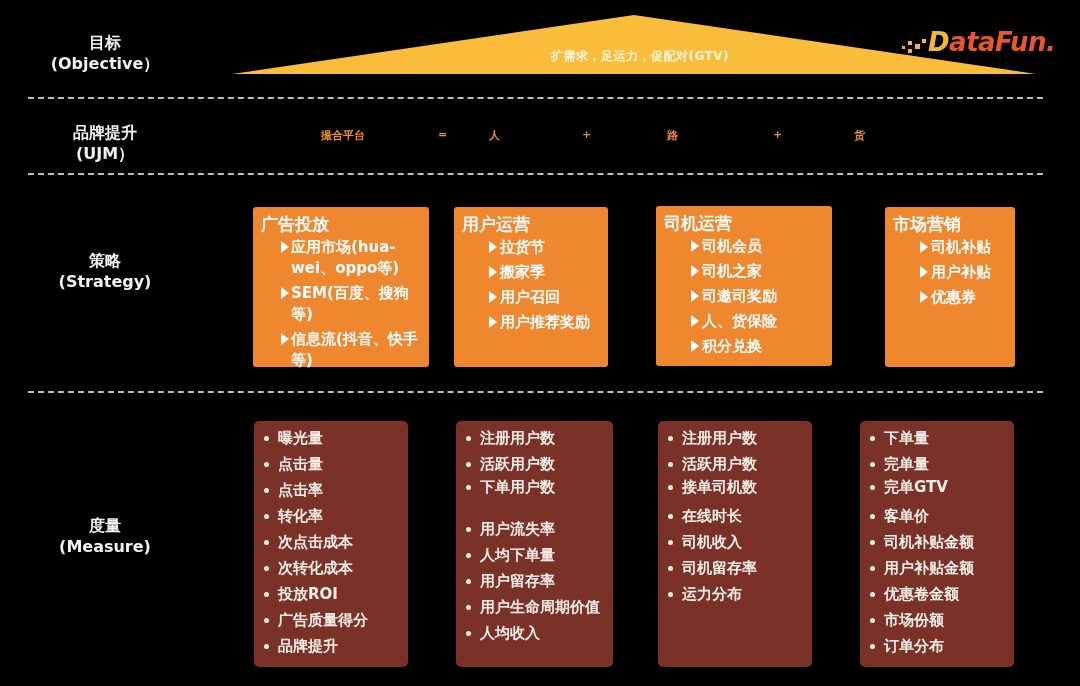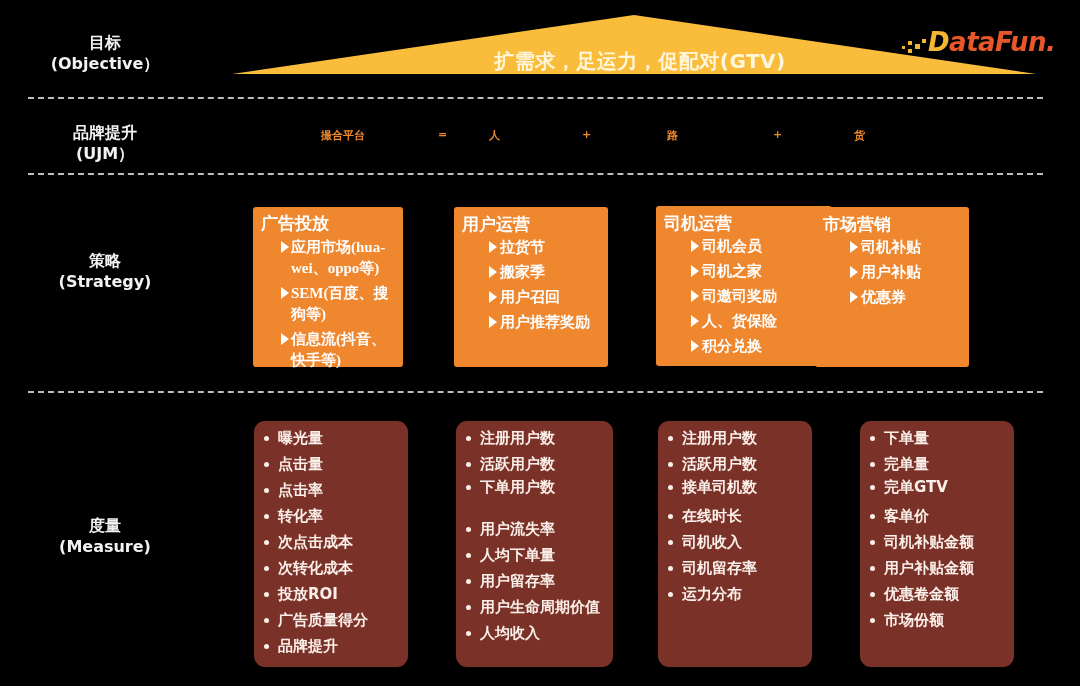--- a/index.html
+++ b/index.html
@@ -11,21 +11,21 @@
       font-weight: bold; font-size: 16px; line-height: 21px; color: #f2f2f2;
     }
     .divider {
       position: absolute; left: 28px; width: 1015px; height: 0;
       border-top: 2px dashed #bdbdbd;
     }
 
     .triangle { position: absolute; left: 0; top: 0; width: 1080px; height: 80px; }
     .objective-text {
       position: absolute; left: 480px; top: 48px; width: 320px; text-align: center;
-      font-size: 20px; font-weight: bold; color: #fff6dd; letter-spacing: 0.5px;
+      font-size: 12px; font-weight: bold; color: #fff6dd; letter-spacing: 0.5px;
     }
 
     .logo { position: absolute; left: 900px; top: 27px; height: 40px; width: 150px; }
     .logo-dots { position: absolute; left: 0; top: 10px; width: 30px; height: 20px; }
     .logo-text {
       position: absolute; left: 28px; top: 0; font-size: 26px; font-style: italic;
       font-weight: bold; letter-spacing: -0.5px;
     }
     .logo-d { color: #f5b731; }
     .logo-rest { color: #e8572a; }
@@ -46,21 +46,21 @@
     .strategy-item .tri {
       position: absolute; left: 27px; top: 4px; width: 0; height: 0;
       border-top: 6px solid transparent; border-bottom: 6px solid transparent;
       border-left: 8px solid #fff;
     }
     .strategy-item.wide { padding-left: 30px; }
     .strategy-item.wide .tri { left: 20px; }
 
     .measure-box {
       position: absolute; top: 421px; height: 246px; background: #7a3128;
-      border-radius: 11px; padding: 4px 0 0 0;
+      border-radius: 5px; padding: 4px 0 0 0;
     }
     .measure-item {
       position: relative; font-size: 15px; font-weight: bold; color: #fbefe9;
       height: 26px; line-height: 26px; padding-left: 24px;
     }
     .measure-item .dot {
       position: absolute; left: 10px; top: 11px; width: 5px; height: 5px; border-radius: 50%;
       background: #fbefe9;
     }
   </style>
@@ -107,21 +107,21 @@
 </div>
 
 <div class="ujm-token" style="left:321px;">撮合平台</div>
 <div class="ujm-token" style="left:438px;">=</div>
 <div class="ujm-token" style="left:489px;">人</div>
 <div class="ujm-token" style="left:582px;">+</div>
 <div class="ujm-token" style="left:667px;">路</div>
 <div class="ujm-token" style="left:773px;">+</div>
 <div class="ujm-token" style="left:854px;">货</div>
 
-<div class="strategy-box" style="left:253px; width:150px;font-family:Liberation Serif, serif;">
+<div class="strategy-box" style="left:253px; width:176px;">
   <div class="strategy-title">广告投放</div>
   <div class="strategy-item wide"><span class="tri"></span><span>应用市场(hua-wei、oppo等)</span></div>
   <div class="strategy-item wide"><span class="tri"></span><span>SEM(百度、搜狗等)</span></div>
   <div class="strategy-item wide"><span class="tri"></span><span>信息流(抖音、快手等)</span></div>
 </div>
 
 <div class="strategy-box" style="left:454px; width:154px;">
   <div class="strategy-title">用户运营</div>
   <div class="strategy-item"><span class="tri"></span><span>拉货节</span></div>
   <div class="strategy-item"><span class="tri"></span><span>搬家季</span></div>
@@ -131,21 +131,21 @@
 
 <div class="strategy-box" style="left:656px; width:176px; top:206px; height:160px;">
   <div class="strategy-title">司机运营</div>
   <div class="strategy-item"><span class="tri"></span><span>司机会员</span></div>
   <div class="strategy-item"><span class="tri"></span><span>司机之家</span></div>
   <div class="strategy-item"><span class="tri"></span><span>司邀司奖励</span></div>
   <div class="strategy-item"><span class="tri"></span><span>人、货保险</span></div>
   <div class="strategy-item"><span class="tri"></span><span>积分兑换</span></div>
 </div>
 
-<div class="strategy-box" style="left:815px; width:154px;">
+<div class="strategy-box" style="left:885px; width:130px;">
   <div class="strategy-title">市场营销</div>
   <div class="strategy-item"><span class="tri"></span><span>司机补贴</span></div>
   <div class="strategy-item"><span class="tri"></span><span>用户补贴</span></div>
   <div class="strategy-item"><span class="tri"></span><span>优惠券</span></div>
 </div>
 
 <div class="measure-box" style="left:254px; width:154px;">
   <div class="measure-item"><span class="dot"></span><span>曝光量</span></div>
   <div class="measure-item"><span class="dot"></span><span>点击量</span></div>
   <div class="measure-item"><span class="dot"></span><span>点击率</span></div>
@@ -180,13 +180,14 @@
 
 <div class="measure-box" style="left:860px; width:154px;">
   <div class="measure-item"><span class="dot"></span><span>下单量</span></div>
   <div class="measure-item"><span class="dot"></span><span>完单量</span></div>
   <div class="measure-item" style="margin-top:-3px;"><span class="dot"></span><span>完单GTV</span></div>
   <div class="measure-item" style="margin-top:3px;"><span class="dot"></span><span>客单价</span></div>
   <div class="measure-item"><span class="dot"></span><span>司机补贴金额</span></div>
   <div class="measure-item"><span class="dot"></span><span>用户补贴金额</span></div>
   <div class="measure-item"><span class="dot"></span><span>优惠卷金额</span></div>
   <div class="measure-item"><span class="dot"></span><span>市场份额</span></div>
+  <div class="measure-item"><span class="dot"></span><span>订单分布</span></div>
 </div>
 
 </body></html>

